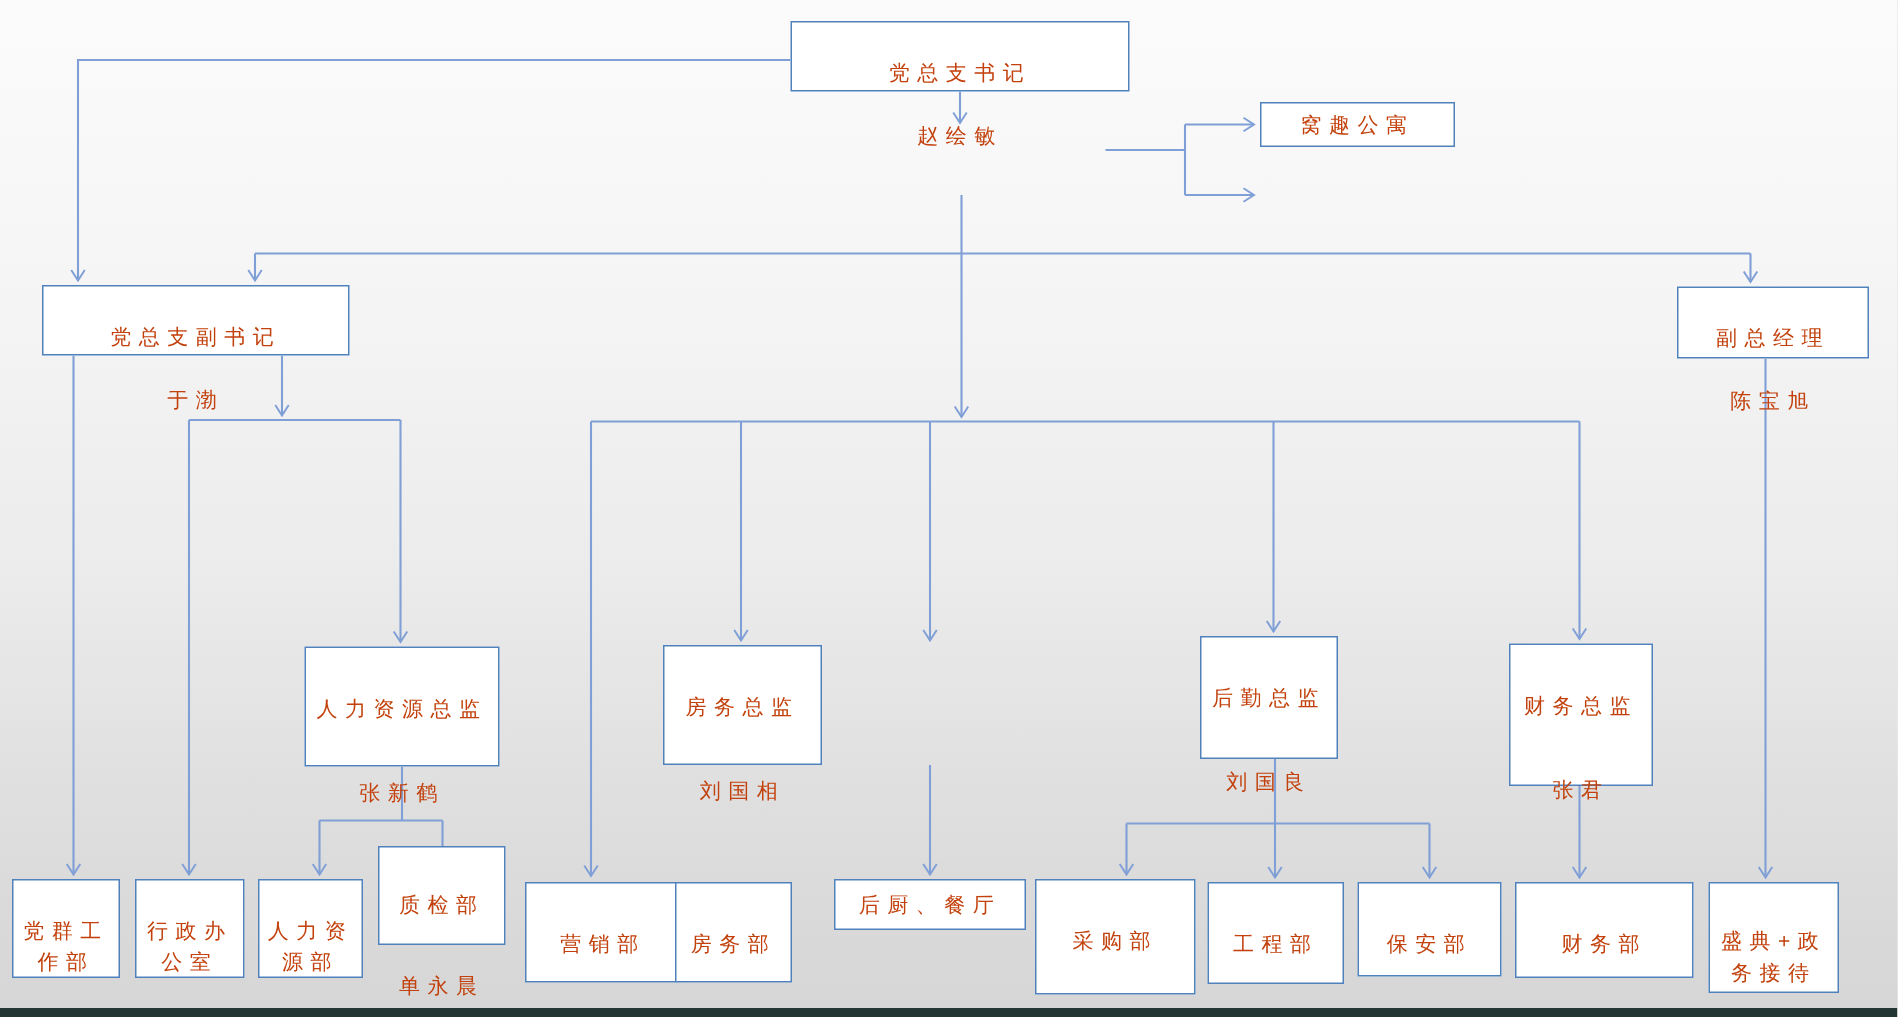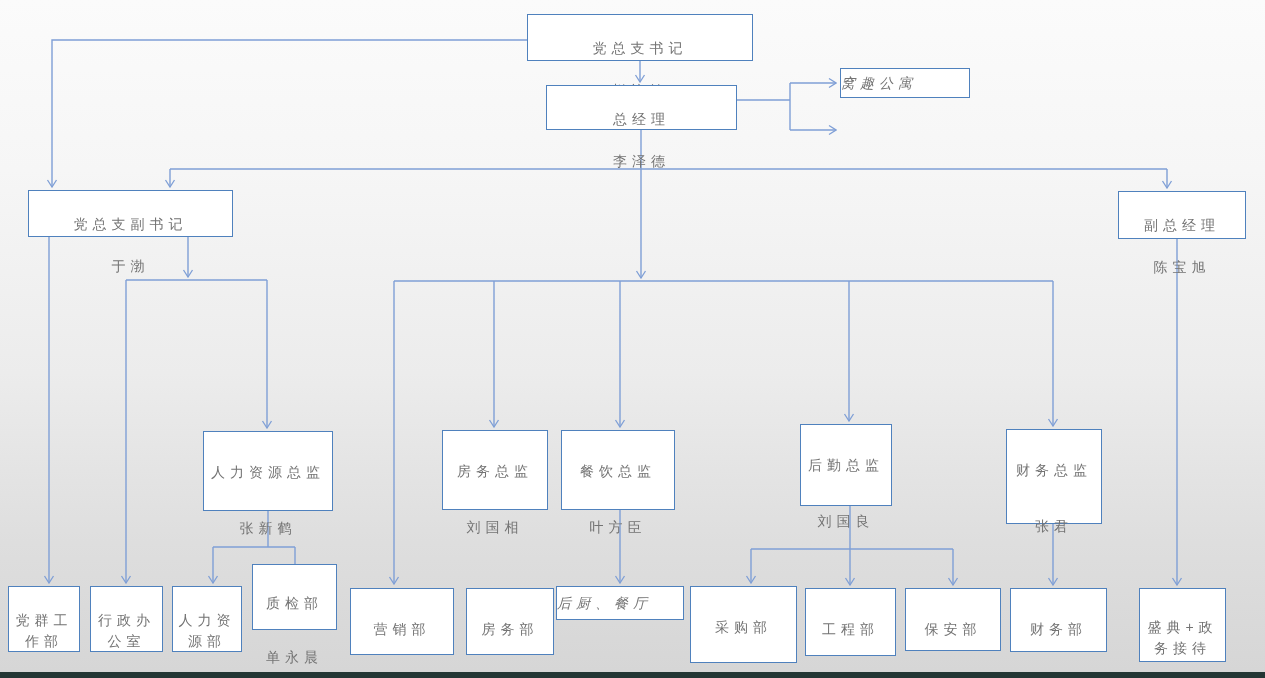--- a/index.html
+++ b/index.html
@@ -12,29 +12,29 @@
   }
   #footer-strip{
     position:absolute;left:0;bottom:0;width:100%;height:6px;
     background:#233634;
   }
   svg.wires{position:absolute;left:0;top:0;pointer-events:none;}
   .ln{stroke:#7f9fd6;stroke-width:1.4;fill:none;}
   .node{
     position:absolute;box-sizing:border-box;
     background:#ffffff;border:1.4px solid #4f81bd;
-    text-align:center;color:#737373;
+    text-align:center;color:#c2410c;
     font-size:14px;letter-spacing:5px;line-height:22px;
     padding-top:7px;
     white-space:pre-line;
   }
   .node .name{margin-top:12px;}
   .node.tight{padding-top:2px;line-height:21px;}
   .node.tight .name{margin-top:0;}
-  .node.single{display:flex;align-items:center;justify-content:flex-start;padding-top:0;font-style:italic;}
+  .node.single{display:flex;align-items:center;justify-content:center;padding-top:0;}
 </style>
 </head>
 <body>
 
 <div id="stage">
 
   <svg class="wires" width="1265" height="678" viewBox="0 0 1265 678">
     <defs>
       <marker id="arr" viewBox="-9 -6 10 12" markerWidth="10" markerHeight="12" refX="0" refY="0" orient="auto" markerUnits="userSpaceOnUse">
         <path d="M-7,-4.5 L0,0 L-7,4.5" fill="none" stroke="#7f9fd6" stroke-width="1.3"></path>
@@ -85,24 +85,20 @@
     <path class="ln" marker-end="url(#arr)" d="M1053,508 L1053,585"></path>
 
     <path class="ln" marker-end="url(#arr)" d="M1177,239 L1177,585"></path>
   </svg>
 
   <div class="node tight" style="left:527px;top:14px;width:226px;height:47px">
     <div>党总支书记</div>
     <div class="name">赵绘敏</div>
   </div>
 
-  <div class="node tight" style="left:546px;top:85px;width:191px;height:45px">
-    <div>总经理</div>
-    <div class="name">李泽德</div>
-  </div>
 
   <div class="node single" style="left:840px;top:68px;width:130px;height:30px">
     <div>窝趣公寓</div>
   </div>
 
 
   <div class="node tight" style="left:28px;top:190px;width:205px;height:47px">
     <div>党总支副书记</div>
     <div class="name">于渤</div>
   </div>
@@ -115,24 +111,20 @@
   <div class="node" style="left:203px;top:431px;width:130px;height:80px">
     <div>人力资源总监</div>
     <div class="name">张新鹤</div>
   </div>
 
   <div class="node" style="left:442px;top:430px;width:106px;height:80px">
     <div>房务总监</div>
     <div class="name">刘国相</div>
   </div>
 
-  <div class="node" style="left:561px;top:430px;width:114px;height:80px">
-    <div>餐饮总监</div>
-    <div class="name">叶方臣</div>
-  </div>
 
   <div class="node" style="left:800px;top:424px;width:92px;height:82px">
     <div>后勤总监</div>
     <div class="name">刘国良</div>
   </div>
 
   <div class="node" style="left:1006px;top:429px;width:96px;height:95px">
     <div>财务总监</div>
     <div class="name">张君</div>
   </div>
@@ -157,21 +149,21 @@
   <div class="node tight" style="left:252px;top:564px;width:85px;height:66px;padding-top:7px">
     <div>质检部</div>
     <div class="name" style="margin-top:12px">单永晨</div>
   </div>
 
   <div class="node" style="left:350px;top:588px;width:104px;height:67px">
     <div>营销部</div>
     <div class="name">王佳媛</div>
   </div>
 
-  <div class="node" style="left:466px;top:588px;width:88px;height:67px">
+  <div class="node" style="left:450px;top:588px;width:78px;height:67px">
     <div>房务部</div>
     <div class="name">侯建萍</div>
   </div>
 
   <div class="node single" style="left:556px;top:586px;width:128px;height:34px">
     <div>后厨、餐厅</div>
   </div>
 
   <div class="node" style="left:690px;top:586px;width:107px;height:77px">
     <div>采购部</div>
@@ -181,21 +173,21 @@
   <div class="node" style="left:805px;top:588px;width:91px;height:68px">
     <div>工程部</div>
     <div class="name">景然</div>
   </div>
 
   <div class="node" style="left:905px;top:588px;width:96px;height:63px">
     <div>保安部</div>
     <div class="name">刘本</div>
   </div>
 
-  <div class="node" style="left:1010px;top:588px;width:97px;height:64px">
+  <div class="node" style="left:1010px;top:588px;width:119px;height:64px">
     <div>财务部</div>
     <div class="name">浦星玮</div>
   </div>
 
   <div class="node tight" style="left:1139px;top:588px;width:87px;height:74px;padding-top:7px">
     <div>盛典+政
 务接待</div>
   </div>
 
   <div id="footer-strip"></div>

